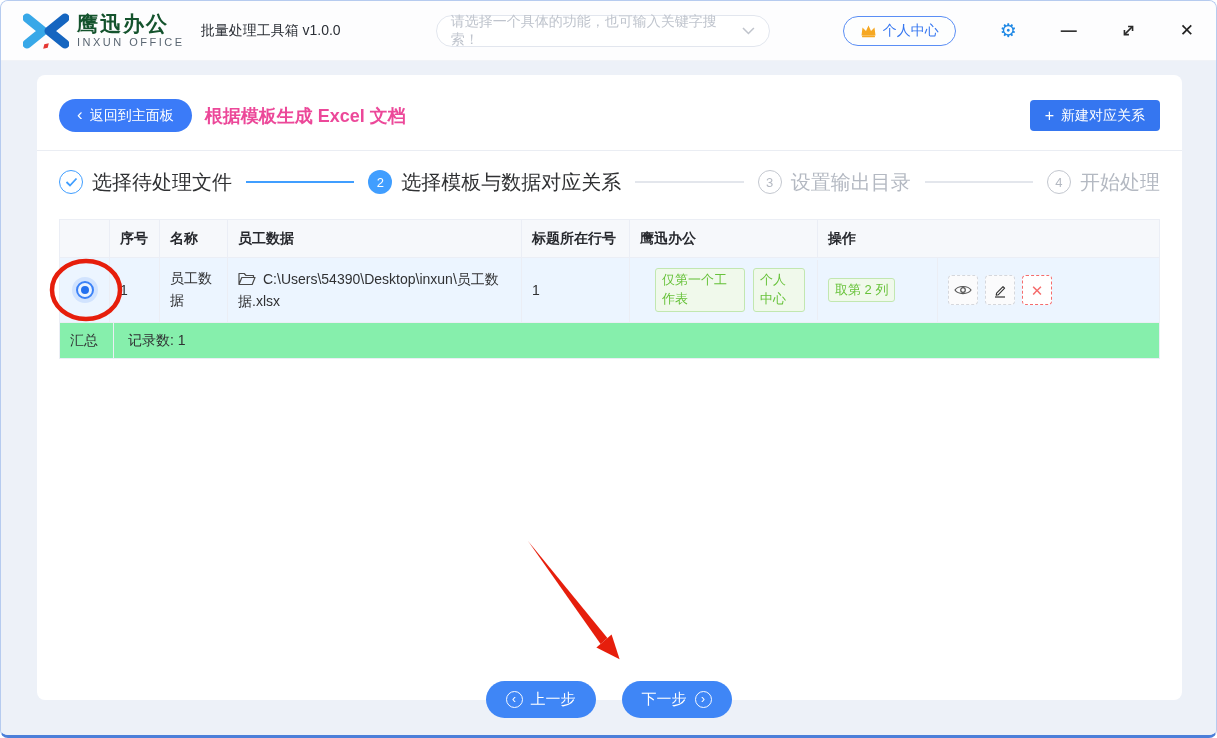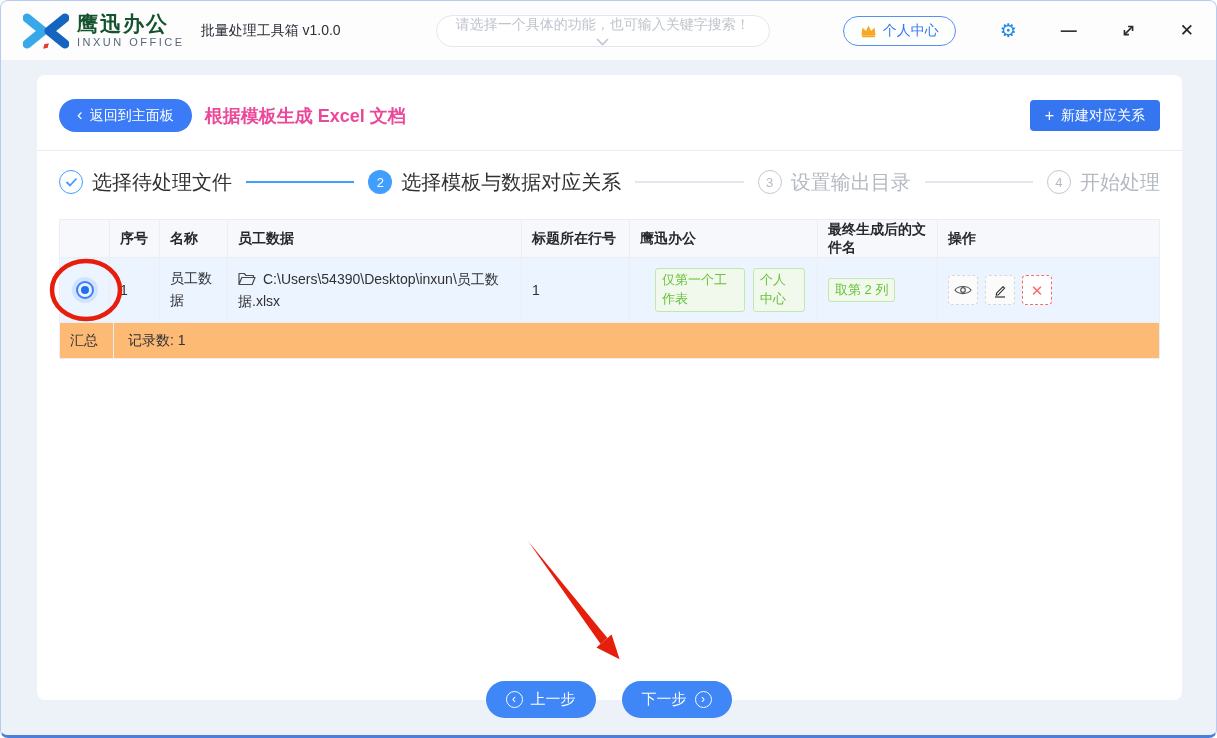--- a/index.html
+++ b/index.html
@@ -20,21 +20,21 @@
     padding:0 22px; border-bottom:1px solid #f1f3f7;
   }
   .logo { display:flex; align-items:center; gap:8px; }
   .logo-text { display:flex; flex-direction:column; line-height:1; }
   .brand-cn { font-size:21px; font-weight:bold; color:#14532d; letter-spacing:2px; }
   .brand-en { font-size:11px; font-weight:normal; color:#5a6672; letter-spacing:2.5px; margin-top:3px;text-align:center; }
   .app-title { margin-left:16px; font-size:14px; color:#2b2f36; }
   .search-select {
     margin-left:95px; width:334px; height:32px; border:1px solid #e2e6ee;
     border-radius:16px; display:flex; align-items:center; padding:0 14px;
-    color:#bfc4cd; background:#fff; cursor:pointer; justify-content:space-between;flex-direction:column;
+    color:#bfc4cd; background:#fff; cursor:pointer; justify-content:space-between;
   }
   .tb-right { margin-left:auto; display:flex; align-items:center; gap:44px; }
   .user-center {
     display:flex; align-items:center; gap:6px; height:30px; padding:0 16px;
     border:1px solid #5b8ef5; border-radius:15px; color:#3576f0; background:#fdfefe;
     cursor:pointer; font-size:14px;
   }
   .gear { color:#1e88e5; font-size:19px; cursor:pointer; line-height:1; }
   .winbtn { cursor:pointer; display:flex; align-items:center; justify-content:center; color:#2b2b2b; }
   .min-glyph { font-size:16px; font-weight:bold; color:#333; }
@@ -81,21 +81,21 @@
   
   .table { margin-top:22px; border:1px solid #ebeef5; border-bottom:none; font-size:14px; }
   .tr { display:grid; grid-template-columns:50px 50px 68px 294px 108px 188px 120px 1fr; }
   .td, .th { padding:0 10px; border-right:1px solid #ebeef5; display:flex; align-items:center; }
   .td:last-child, .th:last-child { border-right:none; }
   .thead { height:38px; background:#f6f8fb; border-bottom:1px solid #ebeef5; }
   .th { font-weight:bold; color:#27292e; }
   .tbody-row { min-height:65px; background:#ecf5ff; border-bottom:1px solid #ebeef5; }
   .tbody-row .td { padding:8px 10px; }
   .cell-wrap { display:block; word-break:break-all; line-height:1.55; align-self:center; }
-  .summary-row { height:36px; background:#fdba74; border-bottom:1px solid #ebeef5;
+  .summary-row { height:36px; background:#86efac; border-bottom:1px solid #ebeef5;
     display:grid; grid-template-columns:54px 1fr; }
   .summary-row .td { border-right:1px solid #ebeef5; }
   .summary-row .td:last-child { border-right:none; padding-left:14px; }
 
   
   .radio { width:18px; height:18px; border-radius:50%; border:2px solid #3c82f7;
     background:#eaf3ff; position:relative; margin:0 auto; cursor:pointer;
     box-shadow:0 0 0 4px rgba(88,151,247,.18); }
   .radio::after { content:""; position:absolute; left:3px; top:3px; width:8px; height:8px;
     border-radius:50%; background:#2370ef; }
@@ -235,21 +235,20 @@
       </div>
 
       <div class="table">
         <div class="tr thead">
           <div class="th"></div>
           <div class="th">序号</div>
           <div class="th">名称</div>
           <div class="th">员工数据</div>
           <div class="th">标题所在行号</div>
           <div class="th">鹰迅办公</div>
-          <div class="th">最终生成后的文件名</div>
           <div class="th">操作</div>
         </div>
 
         <div class="tr tbody-row">
           <div class="td">
             <span class="radio"></span>
           </div>
           <div class="td">1</div>
           <div class="td">
             <span class="cell-wrap">员工数据</span>

